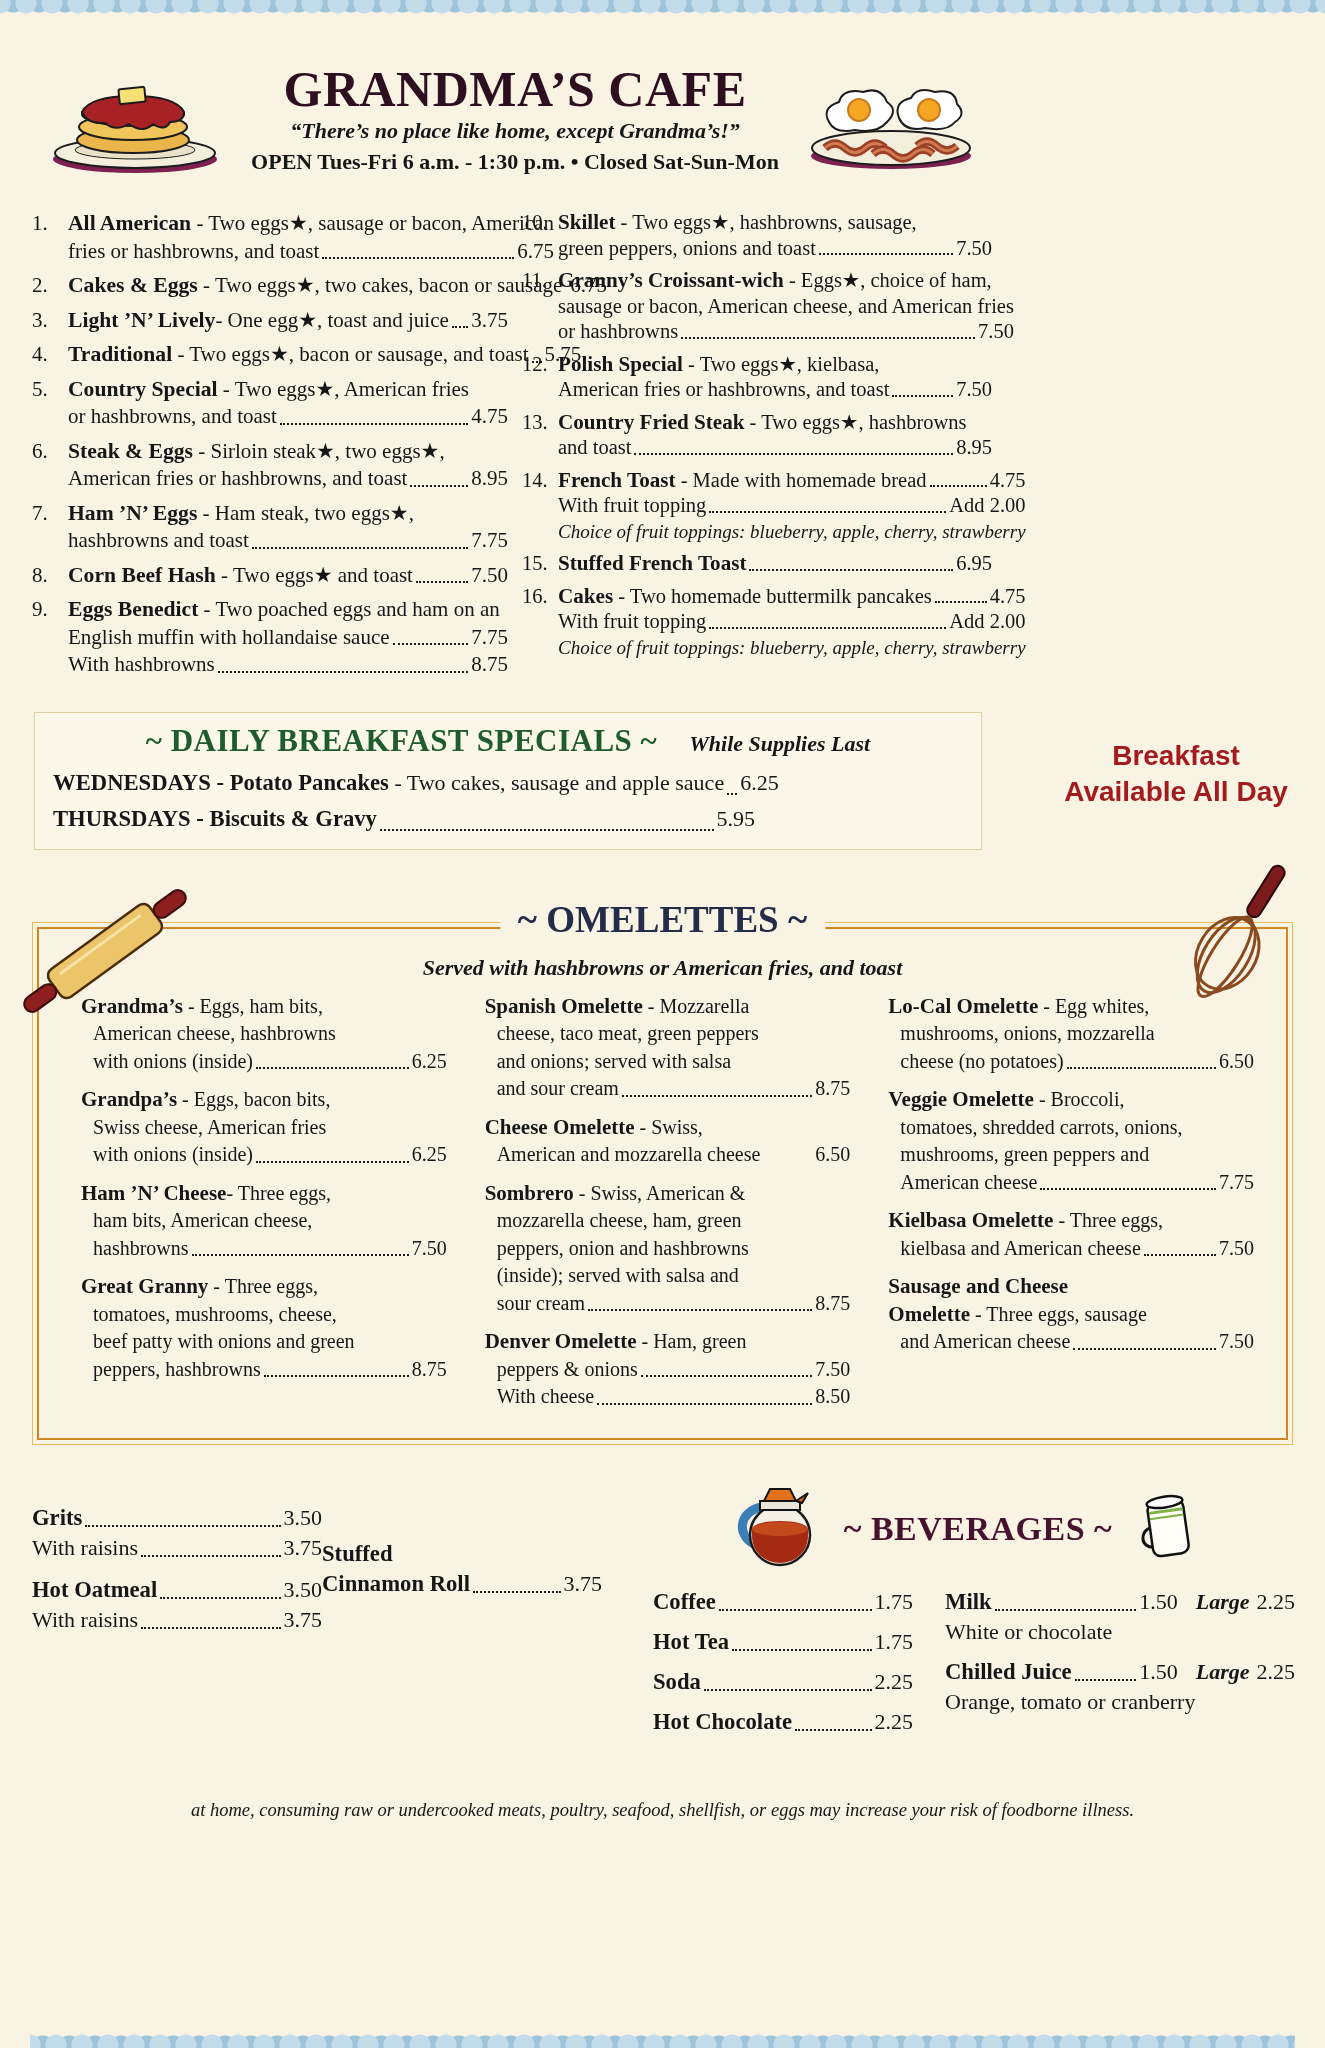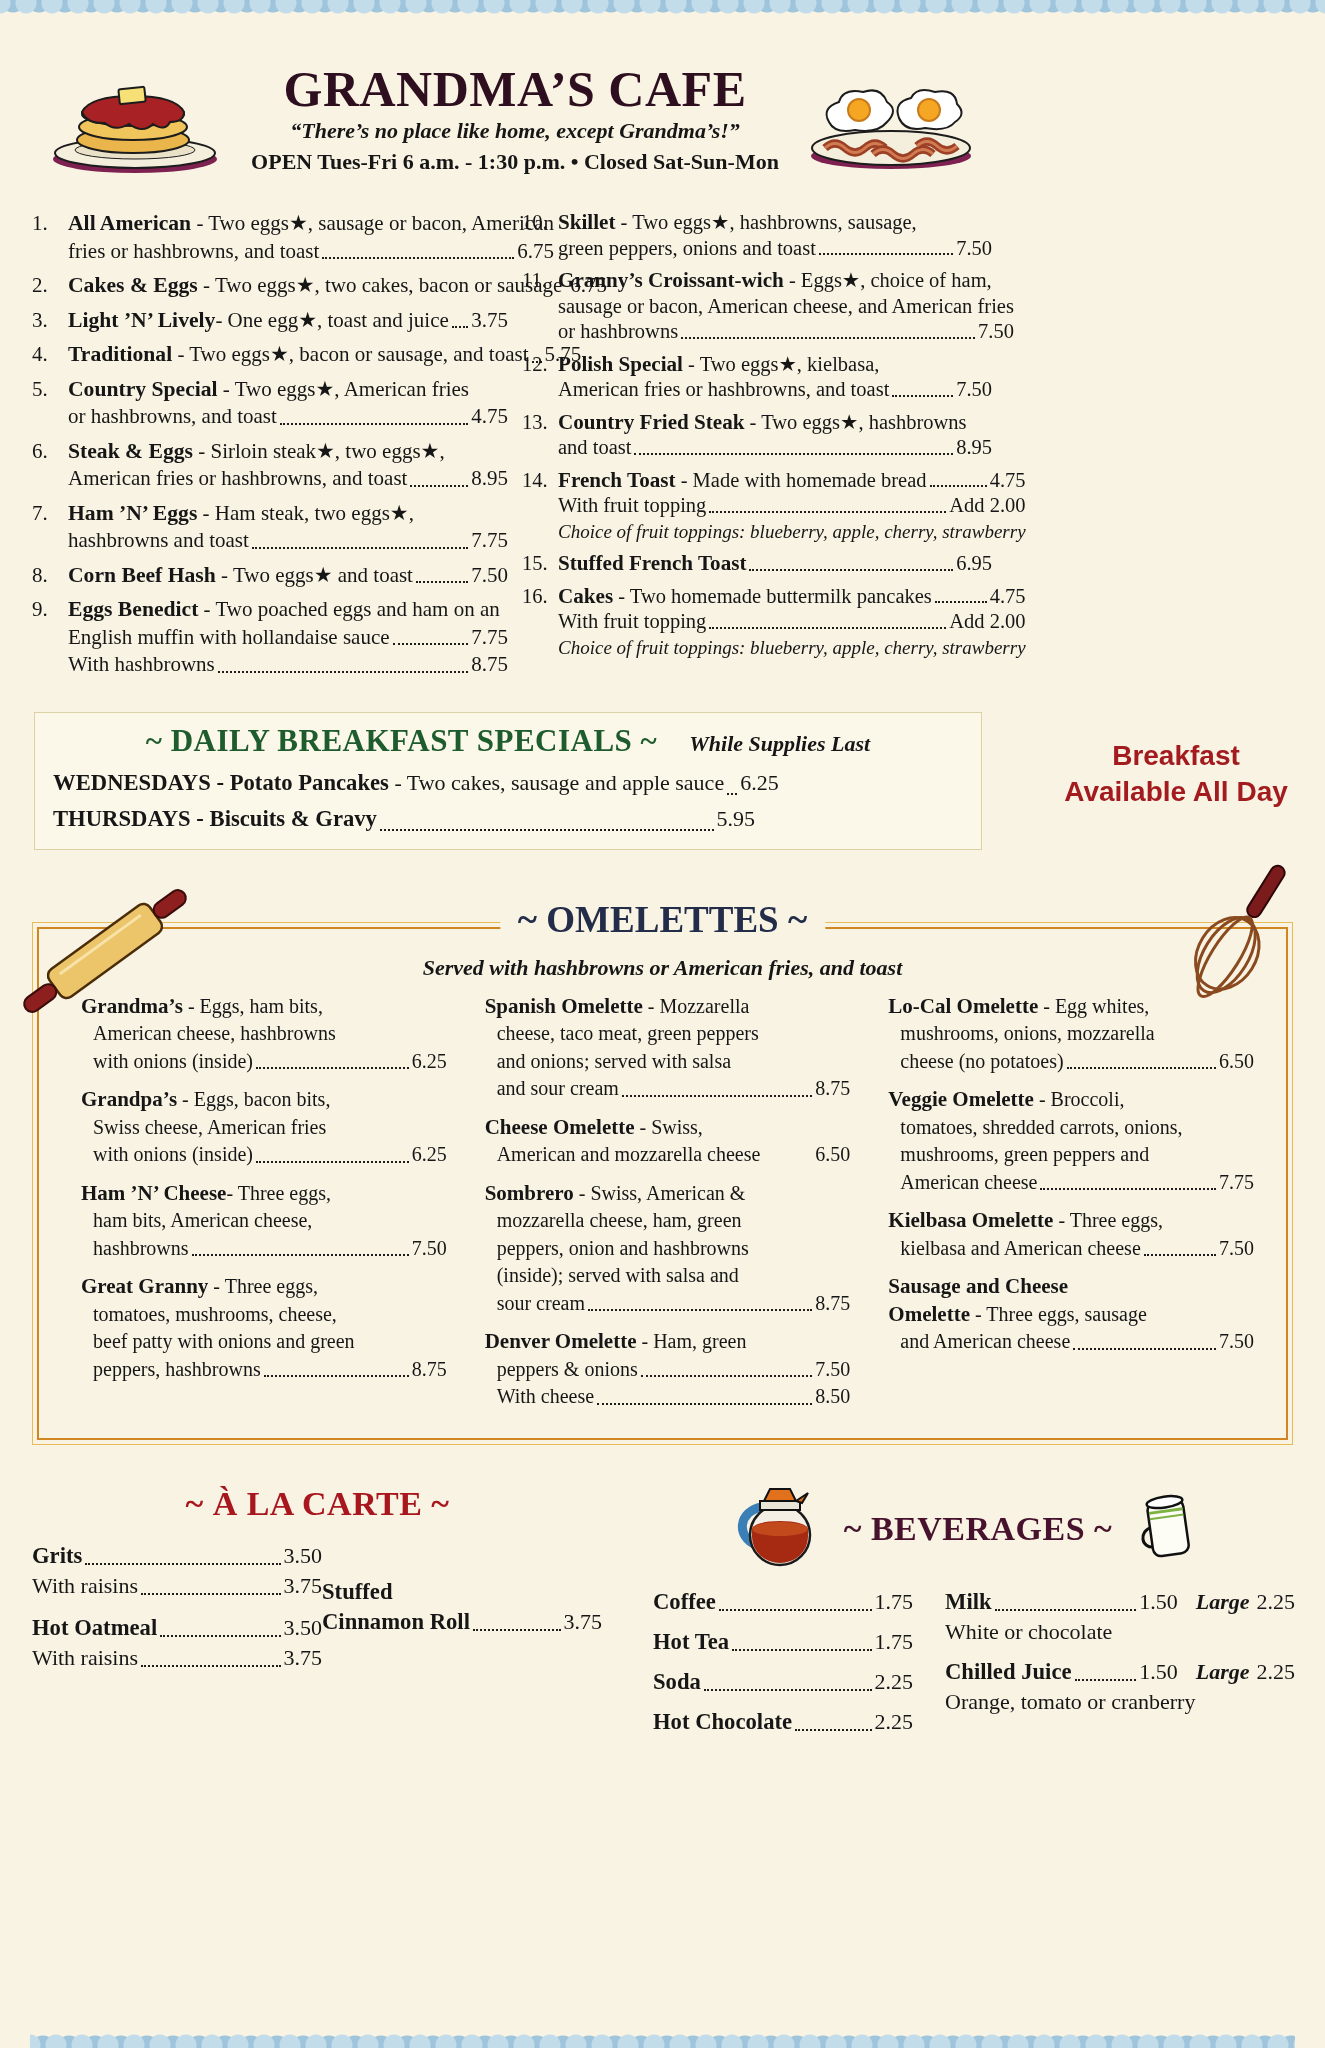--- a/index.html
+++ b/index.html
@@ -608,21 +608,20 @@
                 <span class="price">7.50</span>
               </div>
             </div>
           </div>
       </div>
     </div>
   </section>
 
   <div class="bottom">
     <section class="alacarte">
-      <div class="sec-title">~ À LA CARTE ~</div>
       <div class="ala-cols">
         <div class="fcol" id="ala1">
             <div class="fitem">
               <div class="line">
                 <b>Grits</b>
                 <span class="dots"></span>
                 <span class="price">3.50</span>
               </div>
               <div class="line">
                 <span>With raisins</span>
@@ -738,16 +737,17 @@
               <div class="line">
                 <span>Orange, tomato or cranberry</span>
               </div>
             </div>
           </div>
       </div>
     </section>
   </div>
 
   <footer class="footnote">
+    <div>at home, consuming raw or undercooked meats, poultry, seafood, shellfish, or eggs may increase your risk of foodborne illness.</div>
   </footer>
 
   <div class="scallop bottom"></div>
 </div>
 
 </body></html>

